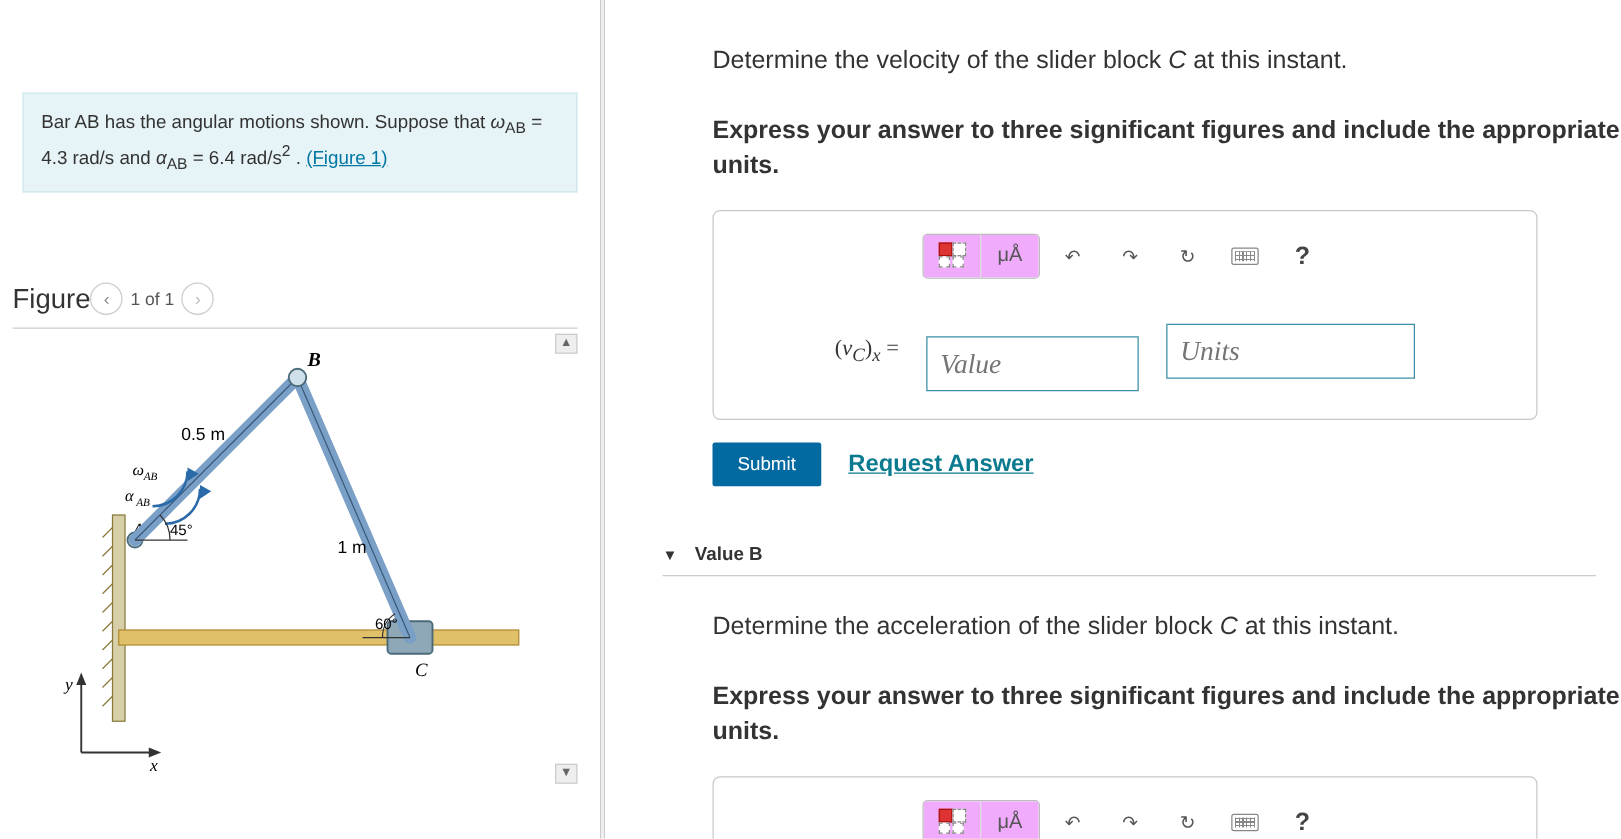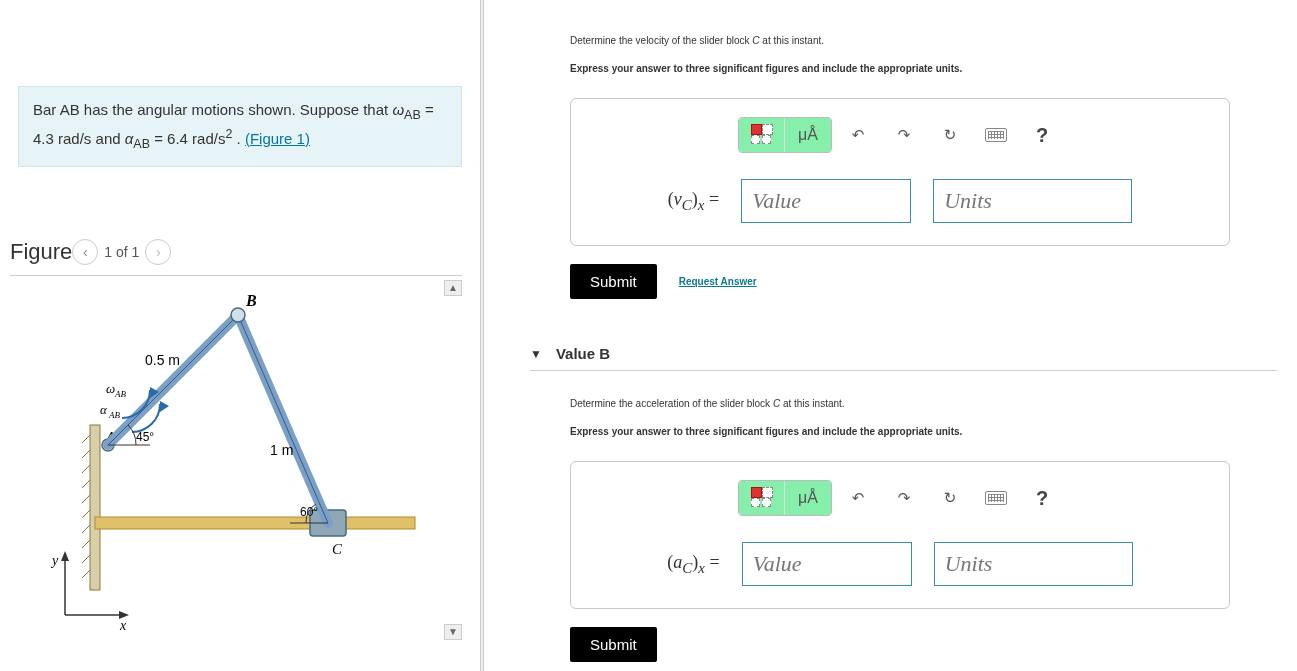--- a/index.html
+++ b/index.html
@@ -8,21 +8,21 @@
     font-size: 14px;
     color: #333;
     background: #fff;
     width: 1297px;
     height: 671px;
     overflow: hidden;
     position: relative;
   }
   .left-panel {
     position: absolute;
-    left: 0; top: 16px;
+    left: 0; top: 4px;
     width: 480px; height: 501px;
   }
   .divider {
     position: absolute;
     left: 480px; top: 0;
     width: 4px; height: 671px;
     background: linear-gradient(to right, #ccc 0, #ccc 1px, #eee 1px, #eee 3px, #ccc 3px);
   }
   .right-panel {
     position: absolute;
@@ -73,21 +73,21 @@
     position: absolute; right: 0;
     width: 18px; height: 16px;
     background: #eee; border: 1px solid #ccc;
     color: #666; font-size: 10px;
     display: flex; align-items: center; justify-content: center;
   }
   .scroll-arrow.up { top: 0; }
   .scroll-arrow.down { bottom: 0; }
 
   
-  .prompt { margin: 24px 0 0 80px; font-size: 10px; line-height: 1.4; color:#333; }
+  .prompt { margin: 24px 0 0 80px; font-size: 20px; line-height: 1.4; color:#333; }
   .prompt strong { font-weight: bold; }
   .prompt i { font-style: italic; }
 
   .answer-box {
     margin: 22px 0 0 80px;
     width: 660px;
     border: 1px solid #c8c8c8;
     border-radius: 6px;
     padding: 18px 18px 22px 18px;
     background: #fff;
@@ -99,21 +99,21 @@
   }
   .tb-group {
     display: flex;
     border: 1px solid #bbb;
     border-radius: 4px;
     overflow: hidden;
   }
   .tb-btn {
     width: 40px; height: 34px;
     display: inline-flex; align-items: center; justify-content: center;
-    background: #86efac;
+    background: #f0abfc;
     border-right: 1px solid #ddd;
     font-size: 15px; color: #555; cursor: pointer;
   }
   .tb-btn:last-child { border-right: none; }
   .tb-btn.wide { width: 46px; font-size: 16px; }
   .tb-btn.qmark { font-size: 20px; font-weight: bold; color: #444; border: none; background: transparent; }
 
   .input-row {
     display: flex; align-items: center; justify-content: center; gap: 22px;
   }
@@ -125,41 +125,41 @@
   .val-input, .unit-input {
     height: 44px;
     border: 1px solid #3b8ea6;
     font-size: 22px;
     font-family: Georgia, 'Times New Roman', serif;
     font-style: italic;
     color: #aaa;
     padding: 0 10px;
     background: #fff;
   }
-  .val-input { width: 170px; }
+  .val-input { width: 170px; margin-top: 20px; }
   .unit-input { width: 199px; }
 
   .submit-row {
     margin: 18px 0 0 80px;
     display: flex; align-items: center; gap: 22px;
   }
   .submit-btn {
-    background: #000000;
+    background: #0369a1;
     color: #fff;
     border: none;
     padding: 9px 20px;
     font-size: 15px;
     cursor: pointer;
     border-radius: 2px;
   }
   .request-link {
     color: #0b7a8f;
     font-weight: bold;
     text-decoration: underline;
-    font-size: 10px;
+    font-size: 19px;
     cursor: pointer;
   }
 
   .part-header {
     margin: 46px 0 0 40px;
     display: flex; align-items: center; gap: 14px;
     font-weight: bold; font-size: 15px; color: #333;
   }
   .part-arrow { font-size: 12px; color: #333; }
   .part-sep { border: none; border-top: 1px solid #ccc; margin: 8px 20px 0 40px; }

